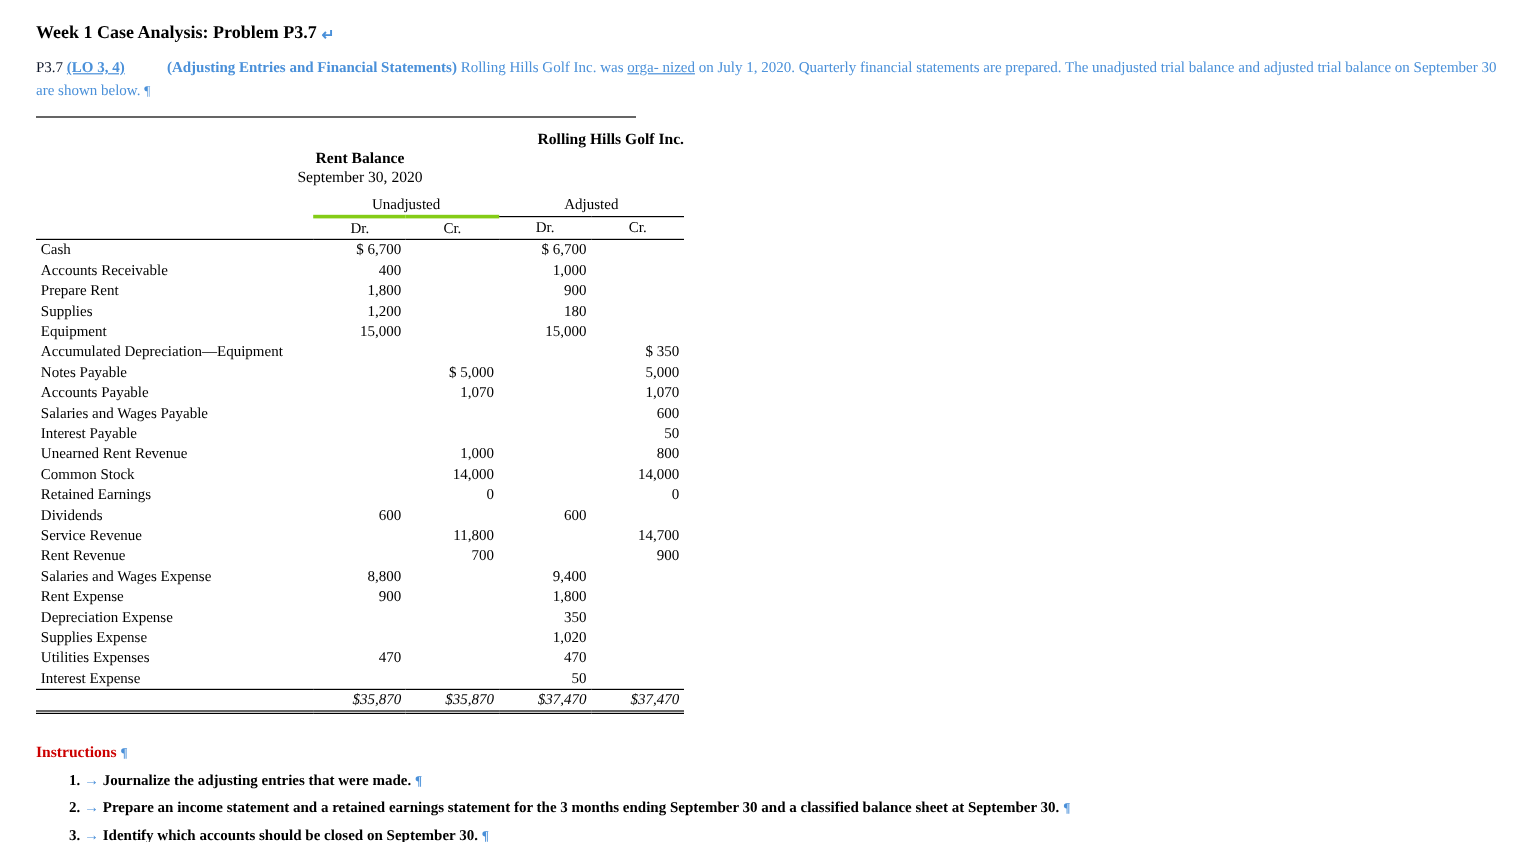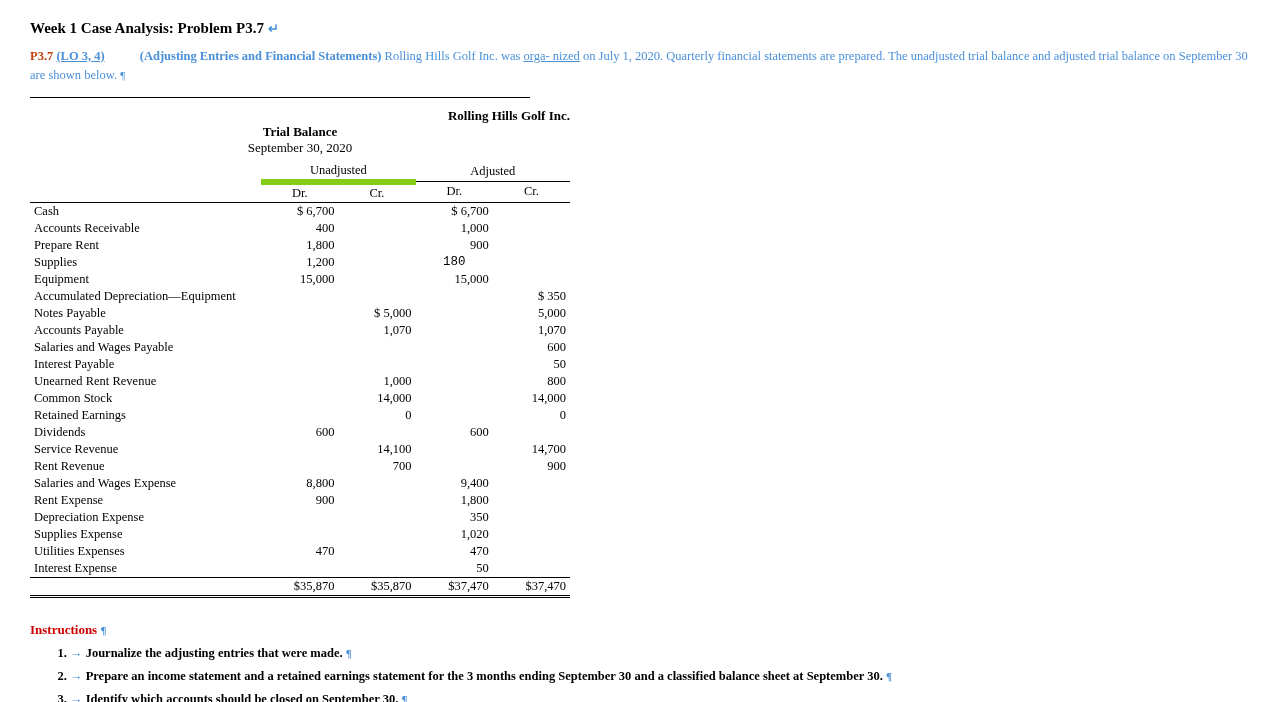--- a/index.html
+++ b/index.html
@@ -86,20 +86,21 @@
     .col-unadj-cr { width: 70px; text-align: right; }
     .col-adj-dr   { width: 70px; text-align: right; }
     .col-adj-cr   { width: 70px; text-align: right; }
     .group-header th {
       border-bottom: 1px solid #000;
     }
     .total-row td {
       border-top: 1px solid #000;
       border-bottom: 3px double #000;
       font-weight: normal;
+      font-style: italic;
     }
     .instructions-section {
       margin-top: 24px;
     }
     .instructions-title {
       font-weight: bold;
       font-size: 13px;
       color: #c00;
       margin-bottom: 8px;
     }
@@ -115,48 +116,48 @@
   </style>
 </head>
 <body>
 
 <div class="page-title">
   <span>Week 1 Case Analysis: Problem P3.7</span>
   <span class="edit-icon">↵</span>
 </div>
 
 <div class="problem-ref">
-  <span style="color:#c2410c; font-weight:bold;">P3.7</span>
+  <span style="color:#0f172a; font-weight:normal;">P3.7</span>
   <span class="lo">(LO 3, 4)</span>
   <span style="font-weight:bold;margin-left:32px;">(Adjusting Entries and Financial Statements)</span>
   <span> Rolling Hills Golf Inc. was <span style="text-decoration:underline">orga- nized</span> on July 1, 2020. Quarterly financial statements are prepared. The unadjusted trial balance and adjusted trial balance on September 30 are shown below.</span>
   <span class="paragraph-mark"> ¶</span>
 </div>
 
 <hr class="divider">
 
 <div class="table-container">
   <div class="company-header">
     <div class="company-name">Rolling Hills Golf Inc.</div>
-    <div class="doc-title">Trial Balance</div>
+    <div class="doc-title">Rent Balance</div>
     <div class="doc-date">September 30, 2020</div>
   </div>
 
   <table class="trial-table">
     <colgroup>
       <col class="col-account">
       <col class="col-unadj-dr">
       <col class="col-unadj-cr">
       <col class="col-adj-dr">
       <col class="col-adj-cr">
     </colgroup>
     <thead>
       <tr>
         <th></th>
-        <th colspan="2" style="text-align:center; border-bottom:6px solid #84cc16;">Unadjusted</th>
+        <th colspan="2" style="text-align:center; border-bottom:3px solid #84cc16;">Unadjusted</th>
         <th colspan="2" style="text-align:center; border-bottom:1px solid #000;">Adjusted</th>
       </tr>
       <tr class="group-header">
         <th></th>
         <th style="text-align:center; border-bottom:1px solid #000;">Dr.</th>
         <th style="text-align:center; border-bottom:1px solid #000;">Cr.</th>
         <th style="text-align:center; border-bottom:1px solid #000;">Dr.</th>
         <th style="text-align:center; border-bottom:1px solid #000;">Cr.</th>
       </tr>
     </thead>
@@ -179,21 +180,21 @@
           <td>Prepare Rent</td>
           <td style="text-align: right;">1,800</td>
           <td style="text-align: right;"></td>
           <td style="text-align: right;">900</td>
           <td style="text-align: right;"></td>
         </tr>
         <tr>
           <td>Supplies</td>
           <td style="text-align: right;">1,200</td>
           <td style="text-align: right;"></td>
-          <td style="text-align: center; font-family: Liberation Mono, monospace;">180</td>
+          <td style="text-align: right;">180</td>
           <td style="text-align: right;"></td>
         </tr>
         <tr>
           <td>Equipment</td>
           <td style="text-align: right;">15,000</td>
           <td style="text-align: right;"></td>
           <td style="text-align: right;">15,000</td>
           <td style="text-align: right;"></td>
         </tr>
         <tr>
@@ -255,21 +256,21 @@
         <tr>
           <td>Dividends</td>
           <td style="text-align: right;">600</td>
           <td style="text-align: right;"></td>
           <td style="text-align: right;">600</td>
           <td style="text-align: right;"></td>
         </tr>
         <tr>
           <td>Service Revenue</td>
           <td style="text-align: right;"></td>
-          <td style="text-align: right;">14,100</td>
+          <td style="text-align: right;">11,800</td>
           <td style="text-align: right;"></td>
           <td style="text-align: right;">14,700</td>
         </tr>
         <tr>
           <td>Rent Revenue</td>
           <td style="text-align: right;"></td>
           <td style="text-align: right;">700</td>
           <td style="text-align: right;"></td>
           <td style="text-align: right;">900</td>
         </tr>

